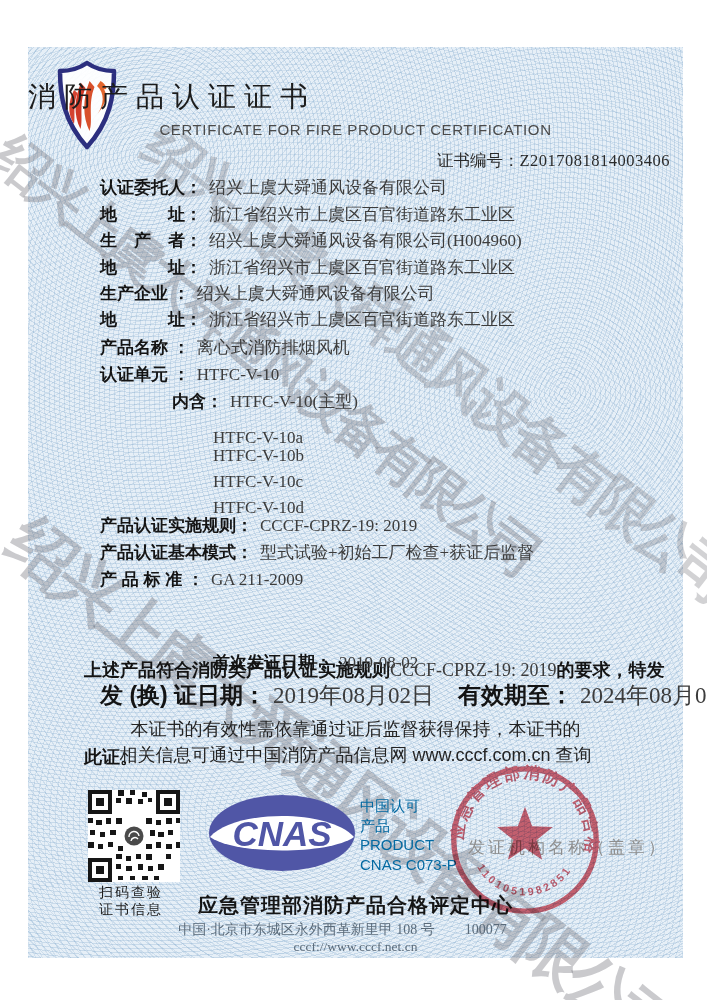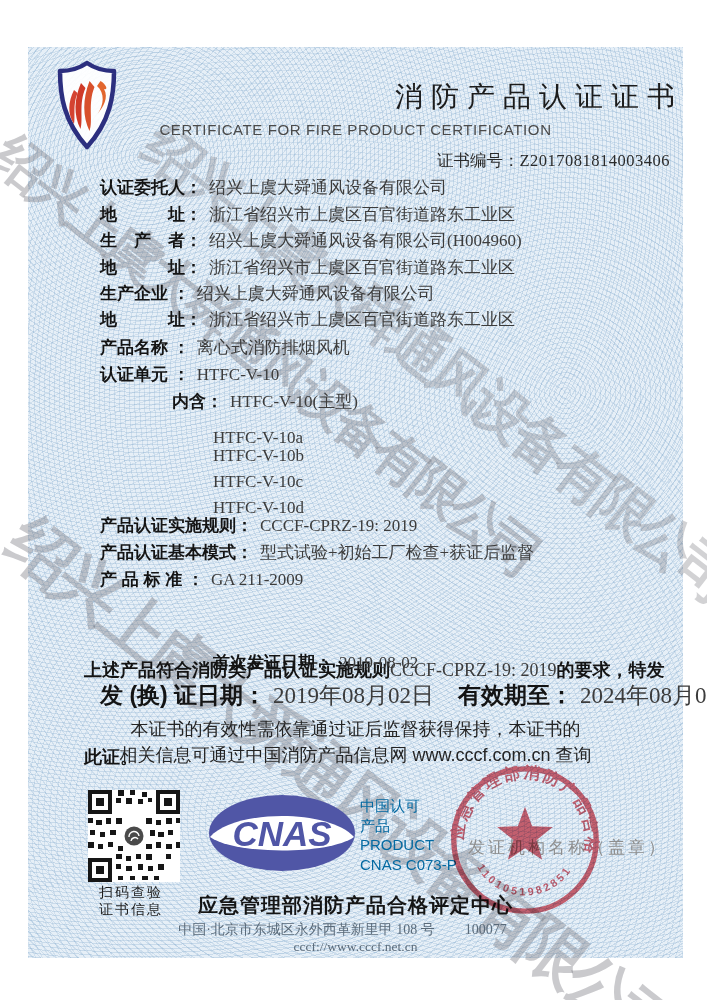--- a/index.html
+++ b/index.html
@@ -13,21 +13,21 @@
       repeating-radial-gradient(circle at 82% 38%, rgba(131,170,205,.26) 0 1px, rgba(255,255,255,0) 1px 5px),
       repeating-radial-gradient(circle at 40% 85%, rgba(131,170,205,.22) 0 1px, rgba(255,255,255,0) 1px 6px);}
   
   .wm{position:absolute;z-index:1;white-space:nowrap;font-family:"Liberation Sans",sans-serif;
       font-weight:bold;color:rgba(122,122,130,0.40);transform-origin:0 50%;pointer-events:none;}
   .wm1{left:0px;top:112px;font-size:54px;letter-spacing:-6px;transform:rotate(38deg);}
   .wm2{left:150px;top:100px;font-size:58px;letter-spacing:-6px;transform:rotate(38deg);color:rgba(122,122,130,0.34);}
   .wm3{left:16px;top:488px;font-size:66px;letter-spacing:-7px;transform:rotate(38deg);}
   
   .abs{position:absolute;z-index:2;}
-  .title{left:28px;top:78px;width:655px;text-align:right;font-family:"Liberation Sans",sans-serif;
+  .title{left:28px;top:78px;width:655px;text-align:left;font-family:"Liberation Sans",sans-serif;
          font-weight:500;font-size:28px;letter-spacing:8px;color:#1c1c1c;}
   .subtitle{left:28px;top:121px;width:655px;text-align:center;font-family:"Liberation Sans",sans-serif;
             font-size:15px;letter-spacing:0.6px;color:#4a4a4a;}
   .certno{left:437px;top:150px;font-size:16.5px;color:#2a2a2a;white-space:pre;}
   .certno .num{letter-spacing:0.5px;}
   .logo{left:54px;top:60px;}
   .frow{white-space:pre;font-size:17px;line-height:20px;left:100px;}
   .lbl{font-family:"Liberation Sans",sans-serif;font-weight:bold;color:#141414;}
   .val{font-family:"Liberation Serif","DejaVu Serif",serif;color:#3c3c3c;margin-left:7px;}
   .r1{top:178px}.r2{top:205px}.r3{top:231px}.r4{top:258px}.r5{top:284px}.r6{top:310px}

